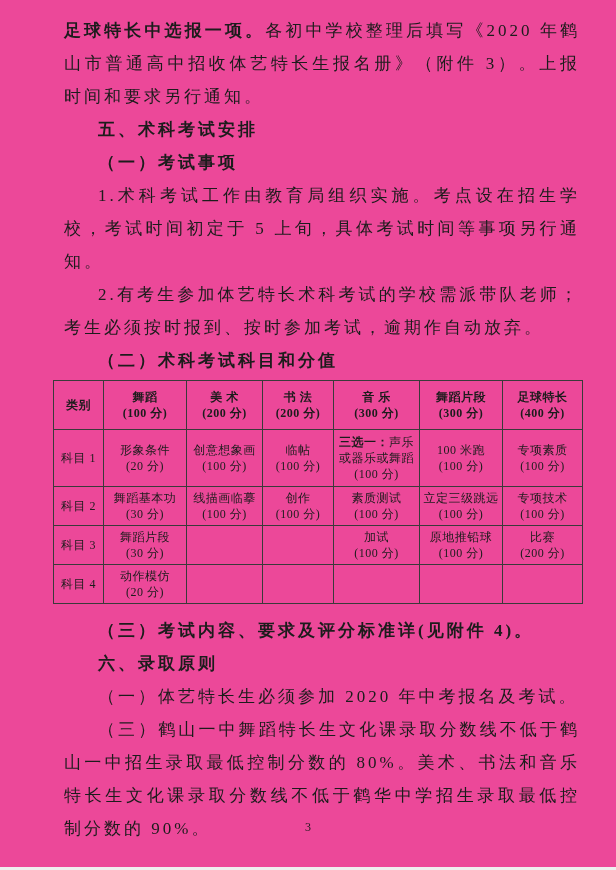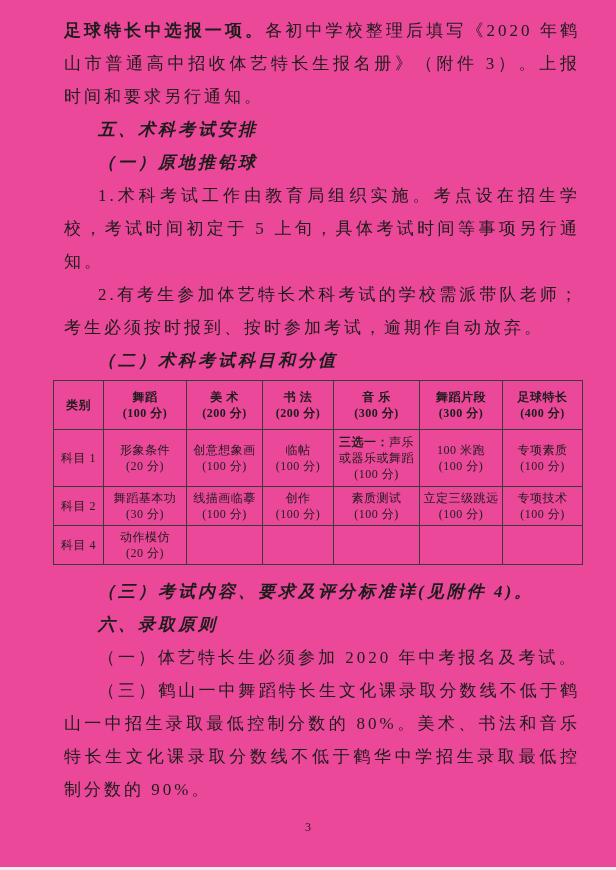--- a/index.html
+++ b/index.html
@@ -18,21 +18,21 @@
   }
   .para{
     margin:0;
     font-size:17px;
     line-height:33px;
     letter-spacing:3px;
     text-align:justify;
     text-justify:inter-ideograph;
   }
   .para.indent{ text-indent:2em; }
-  .heading{ font-weight:bold;font-style:italic; }
+  .heading{ font-weight:bold; }
   .b{ font-weight:bold; }
 
   table.score-table{
     border-collapse:collapse;
     table-layout:fixed;
     width:529px;
     margin:3px 0 10px -11px;
     font-size:12px;
     line-height:16px;
     letter-spacing:0.5px;
@@ -70,21 +70,21 @@
 </style>
 </head>
 <body>
 
 <div class="page">
   <div class="content">
 
     <p class="para"><span class="b">足球特长中选报一项。</span><span>各初中学校整理后填写《2020 年鹤山市普通高中招收体艺特长生报名册》（附件 3）。上报时间和要求另行通知。</span></p>
 
     <p class="para indent heading">五、术科考试安排</p>
-    <p class="para indent heading">（一）原地推铅球</p>
+    <p class="para indent heading">（一）考试事项</p>
     <p class="para indent">1.术科考试工作由教育局组织实施。考点设在招生学校，考试时间初定于 5 上旬，具体考试时间等事项另行通知。</p>
     <p class="para indent">2.有考生参加体艺特长术科考试的学校需派带队老师；考生必须按时报到、按时参加考试，逾期作自动放弃。</p>
     <p class="para indent heading">（二）术科考试科目和分值</p>
 
     <table class="score-table">
       <colgroup>
         <col style="width:50px">
           <col style="width:83px">
           <col style="width:76px">
           <col style="width:71px">
@@ -171,20 +171,41 @@
             </td>
           <td>
               <span class="cell-name">立定三级跳远</span>
               <span class="cell-score">(100 分)</span>
             </td>
           <td>
               <span class="cell-name">专项技术</span>
               <span class="cell-score">(100 分)</span>
             </td>
         </tr>
+        <tr class="row-subject3">
+          <td>科目 3</td>
+          <td>
+              <span class="cell-name">舞蹈片段</span>
+              <span class="cell-score">(30 分)</span>
+            </td>
+          <td></td>
+          <td></td>
+          <td>
+              <span class="cell-name">加试</span>
+              <span class="cell-score">(100 分)</span>
+            </td>
+          <td>
+              <span class="cell-name">原地推铅球</span>
+              <span class="cell-score">(100 分)</span>
+            </td>
+          <td>
+              <span class="cell-name">比赛</span>
+              <span class="cell-score">(200 分)</span>
+            </td>
+        </tr>
         <tr class="row-subject4">
           <td>科目 4</td>
           <td>
               <span class="cell-name">动作模仿</span>
               <span class="cell-score">(20 分)</span>
             </td>
           <td></td>
           <td></td>
           <td></td>
           <td></td>

